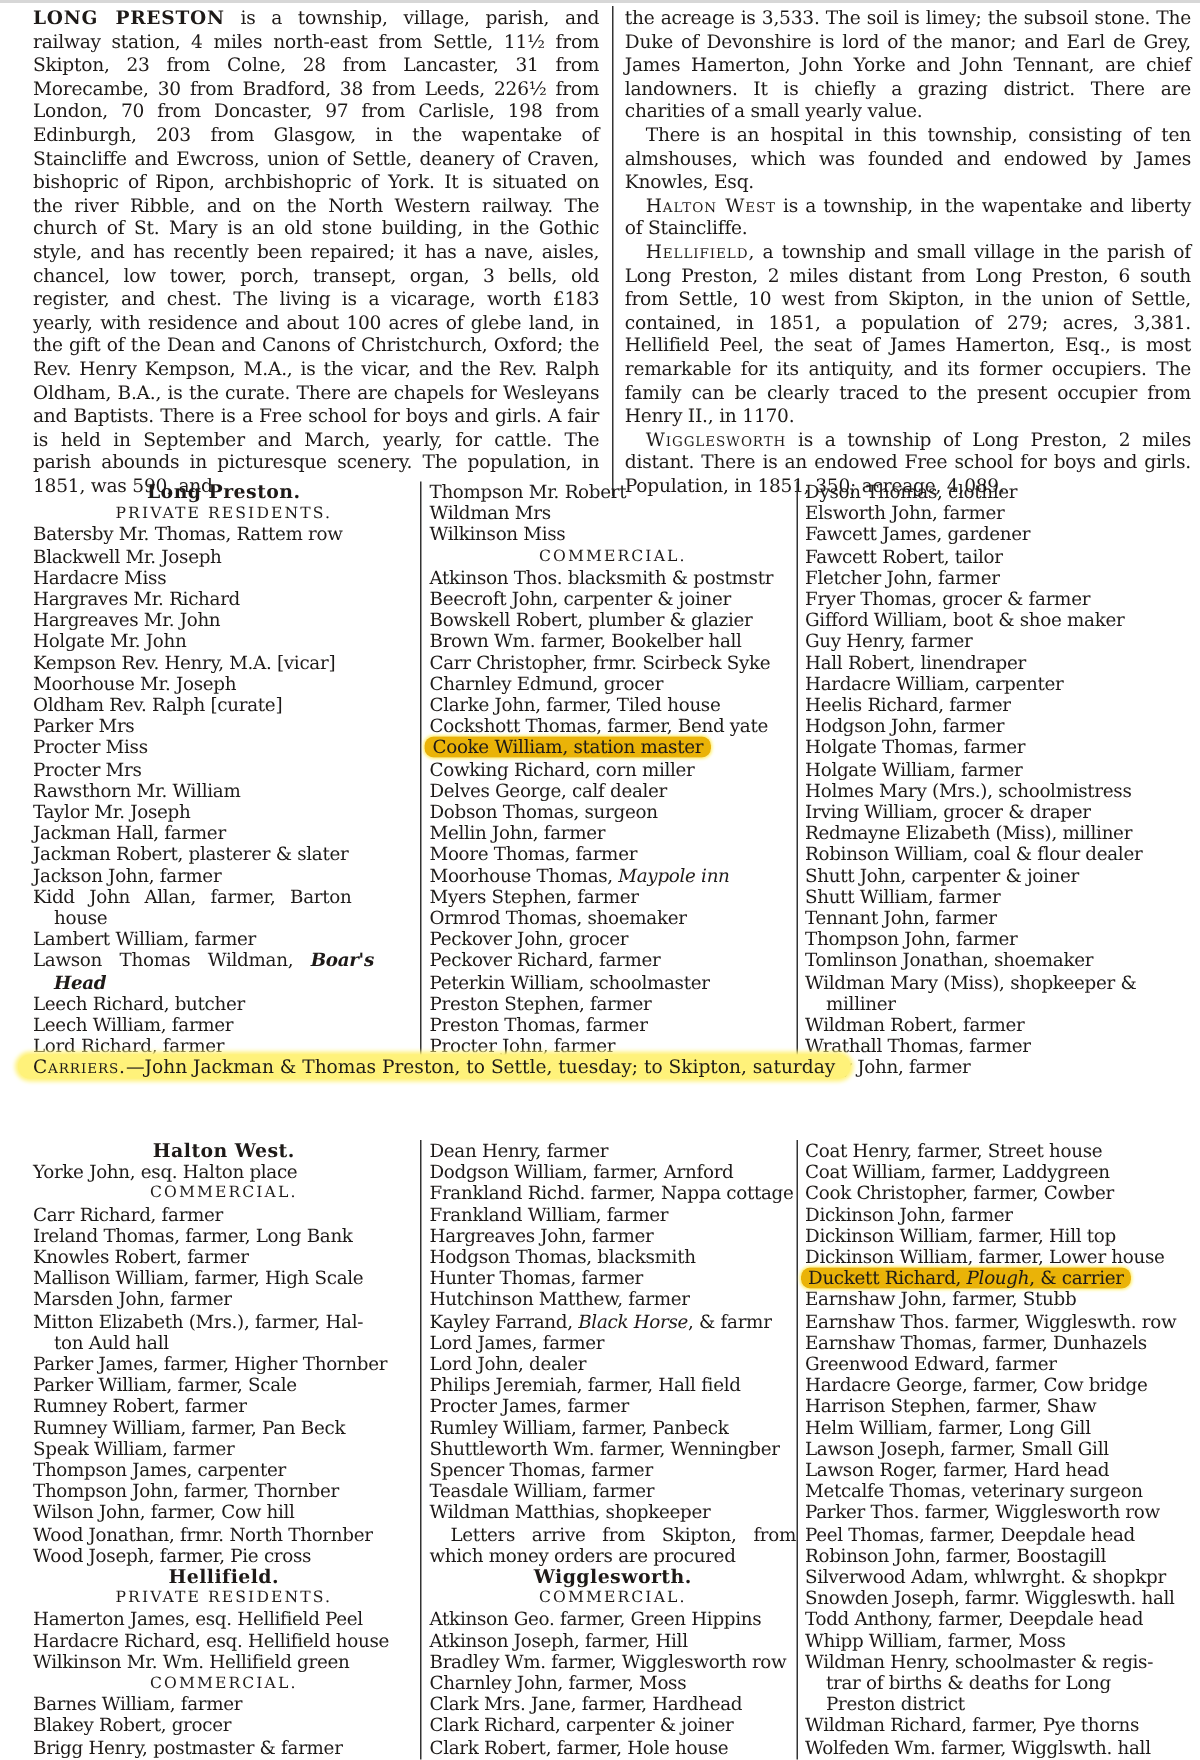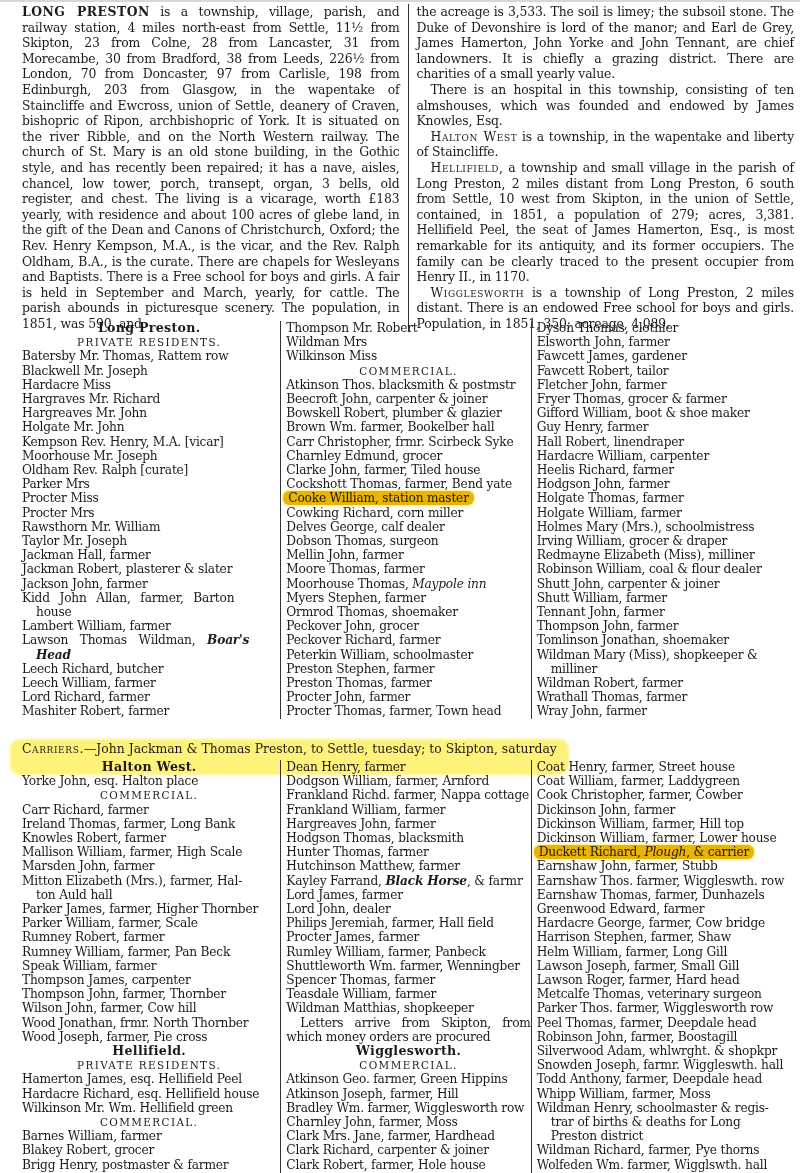--- a/index.html
+++ b/index.html
@@ -30,21 +30,21 @@
   .place { text-align: center; font-weight: bold; font-size: 12.6px; letter-spacing: 0.3px; }
   .cat { text-align: center; font-size: 10.4px; letter-spacing: 1.4px; text-transform: uppercase; }
   .hl { background: #eab308; border-radius: 6px; padding: 0 5px; margin-left: -3px; box-shadow: 0 0 2px 1px #fff27a; }
   .it { font-style: italic; }
   .note { text-indent: 14px; text-align: justify; white-space: normal; }
 
   .post { position: absolute; top: 712px; left: 22px; width: 772px; display: flex; font-size: 12.2px; line-height: 14.5px; }
   .post .pl { width: 375px; padding-left: 0; text-indent: 0; border-right: 1px solid #333; padding-right: 5px; }
   .post .pl .l2 { padding-left: 14px; }
   .post .pr { padding-left: 10px; width: 380px; }
-  .carriers { position: absolute; top: 741px; left: 12px; font-size: 12.4px; line-height: 16px; padding: 0 10px 16px 10px;
+  .carriers { position: absolute; top: 703px; left: 12px; font-size: 12.4px; line-height: 16px; padding: 0 10px 0 10px;
     background: #fff27a; border-radius: 8px; box-shadow: 0 0 3px 2px #fff27a; }
   .topline { position: absolute; left: 0; right: 0; top: 0; height: 2px; background: #9a9a9a; opacity: .4; }
 </style>
 </head>
 <body>
 
 <div class="page">
   <div class="topline"></div>
 
   <div class="intro">
@@ -195,21 +195,21 @@
     </div>
     <div class="c2">
       <div class="entry">Dean Henry, farmer</div>
       <div class="entry">Dodgson William, farmer, Arnford</div>
       <div class="entry">Frankland Richd. farmer, Nappa cottage</div>
       <div class="entry">Frankland William, farmer</div>
       <div class="entry">Hargreaves John, farmer</div>
       <div class="entry">Hodgson Thomas, blacksmith</div>
       <div class="entry">Hunter Thomas, farmer</div>
       <div class="entry">Hutchinson Matthew, farmer</div>
-      <div class="entry"><span>Kayley Farrand, </span><span class="it" style="font-weight:bold;text-align:right;">Black Horse</span><span>, &amp; farmr</span></div>
+      <div class="entry"><span>Kayley Farrand, </span><span class="it" style="font-weight:normal;text-align:right;">Black Horse</span><span>, &amp; farmr</span></div>
       <div class="entry">Lord James, farmer</div>
       <div class="entry">Lord John, dealer</div>
       <div class="entry">Philips Jeremiah, farmer, Hall field</div>
       <div class="entry">Procter James, farmer</div>
       <div class="entry">Rumley William, farmer, Panbeck</div>
       <div class="entry">Shuttleworth Wm. farmer, Wenningber</div>
       <div class="entry">Spencer Thomas, farmer</div>
       <div class="entry">Teasdale William, farmer</div>
       <div class="entry">Wildman Matthias, shopkeeper</div>
       <div class="entry note">Letters arrive from Skipton, from which money orders are procured</div>

